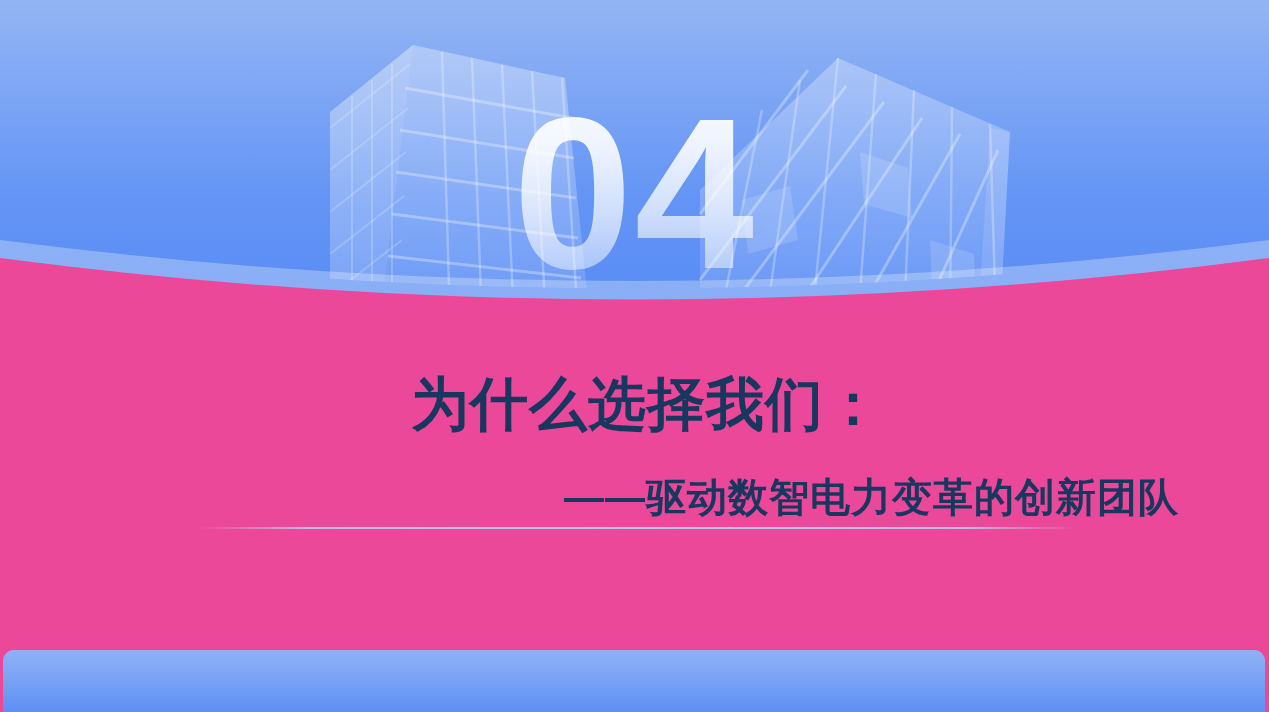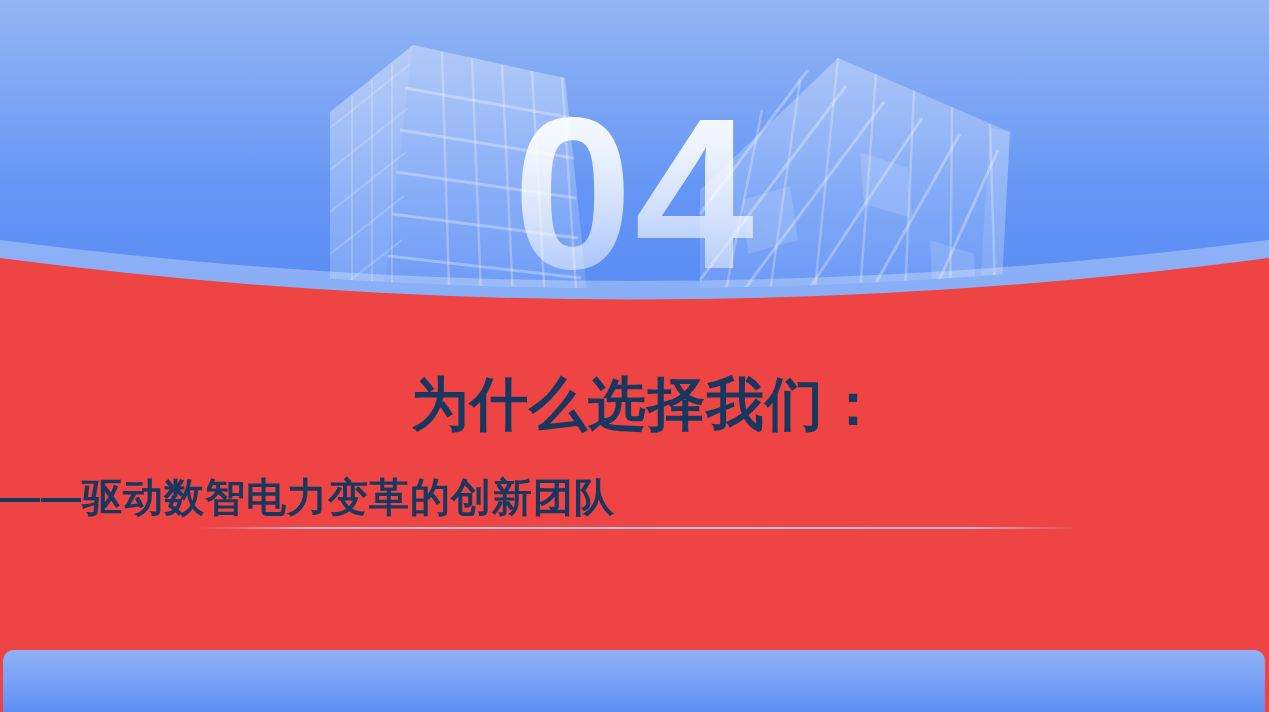--- a/index.html
+++ b/index.html
@@ -9,21 +9,21 @@
   }
   body {
     font-family: "Liberation Sans", "DejaVu Sans", sans-serif;
   }
 
   #slide {
     position: relative;
     width: 1269px;
     height: 712px;
     overflow: hidden;
-    background: #ef4444;
+    background: #ec4899;
   }
 
   
   .banner {
     position: absolute;
     left: 0;
     top: 0;
     width: 1269px;
     height: 320px;
     overflow: hidden;
@@ -77,22 +77,23 @@
     padding: 0 0 0 395px;
     font-size: 58px;
     line-height: 72px;
     font-weight: 700;
     letter-spacing: 1px;
     color: #17375e;
     font-family: "Liberation Sans", "DejaVu Sans", sans-serif;
   }
 
   .subtitle {
-    margin: 0;
+    margin: 14px;
     padding: 14px 76px 0 0;
+    text-align: right;
     font-size: 40px;
     line-height: 54px;
     font-weight: 700;
     letter-spacing: 1px;
     color: #17375e;
     font-family: "Liberation Sans", "DejaVu Sans", sans-serif;
   }
 
   .divider {
     position: absolute;

